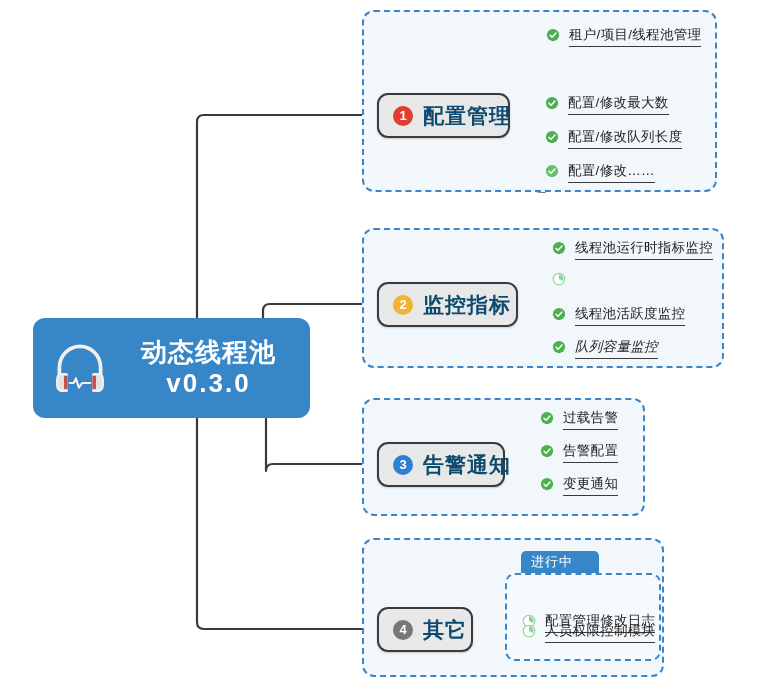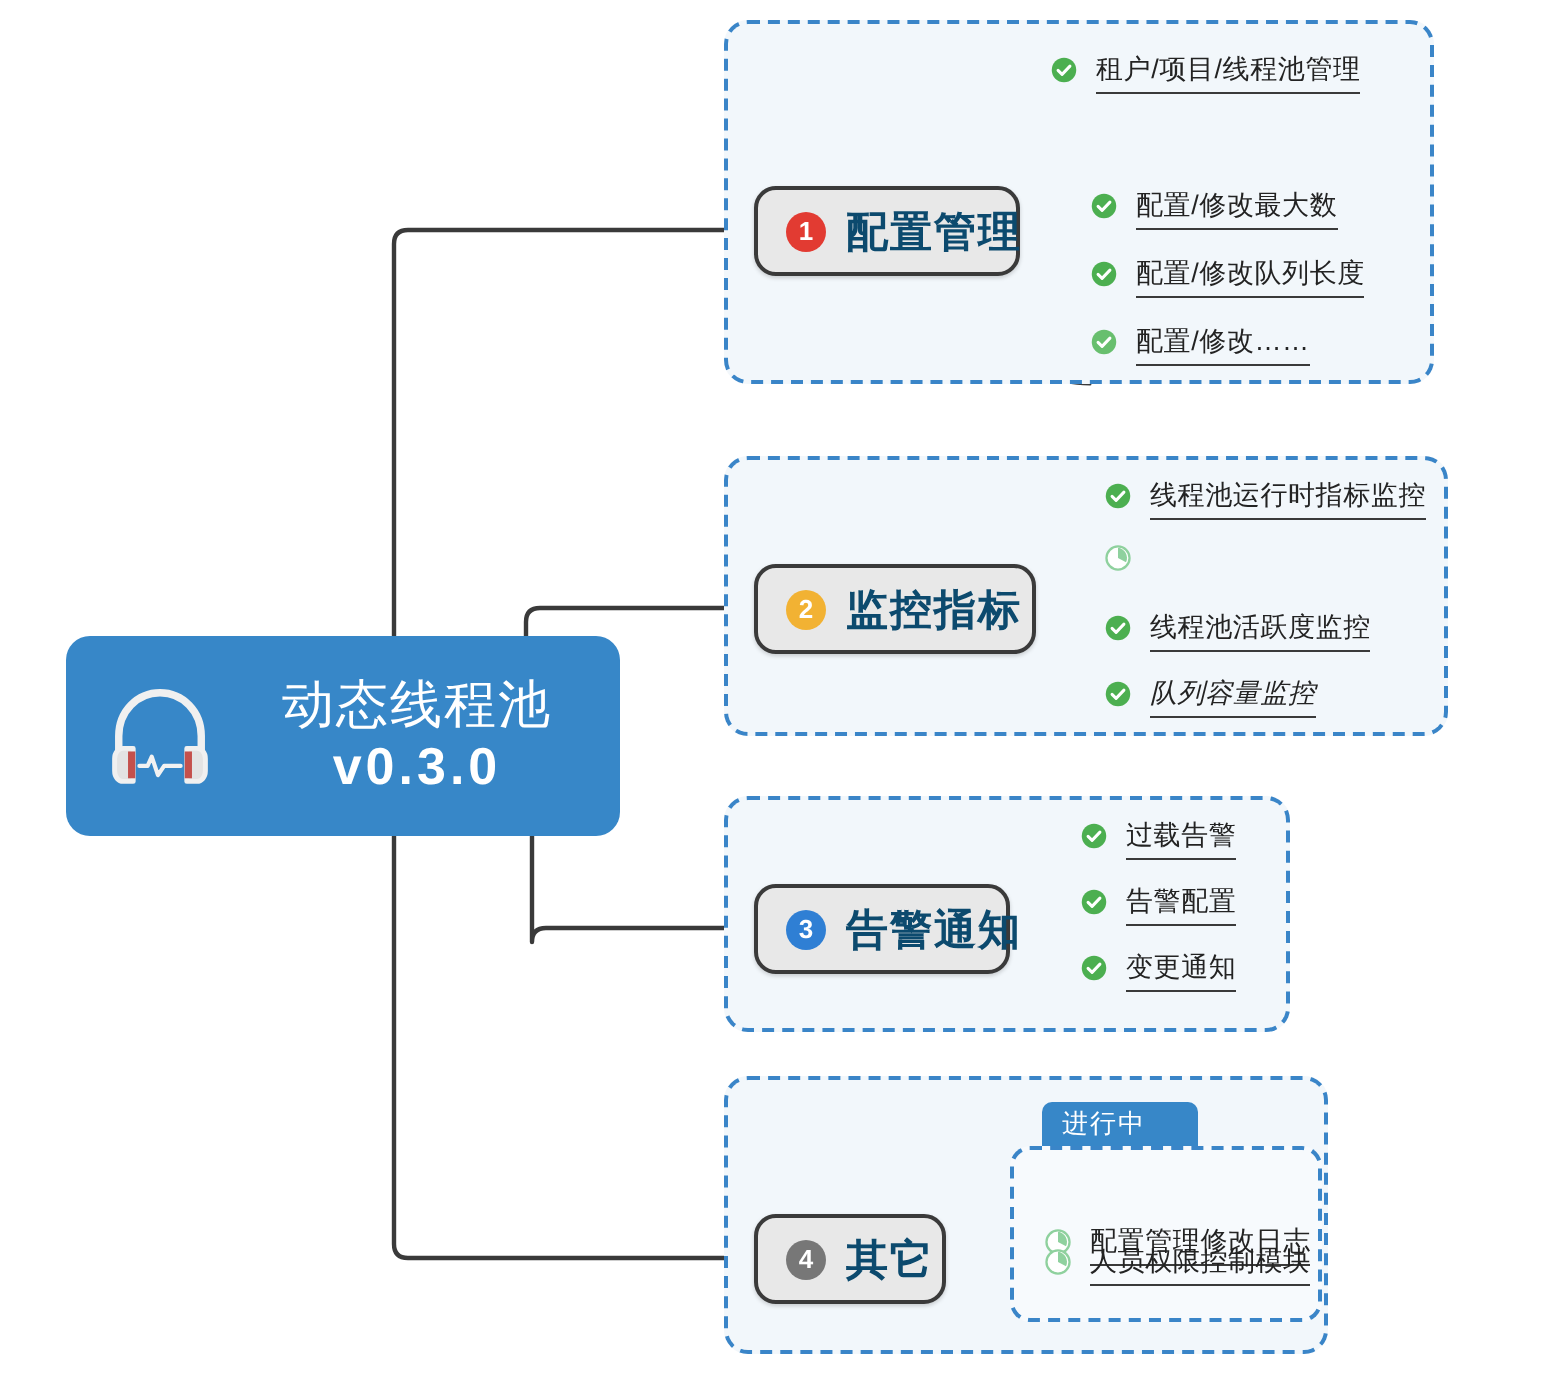--- a/index.html
+++ b/index.html
@@ -25,21 +25,21 @@
     padding:0 6px 0 14px;
   }
   .root-icon{width:66px;height:66px;flex:0 0 66px;display:block;}
   .root-text{
     flex:1;
     color:#ffffff;
     text-align:center;
     line-height:1.18;
     letter-spacing:1px;
   }
-  .root-title{font-size:26px;font-weight:400;}
+  .root-title{font-size:26px;font-weight:700;}
   .root-version{font-size:26px;font-weight:700;letter-spacing:2px;}
 
   
   .group{
     position:absolute;
     box-sizing:border-box;
     border:2px dashed #3a85c8;
     border-radius:12px;
     background:#f2f7fb;
   }
@@ -155,21 +155,21 @@
   <div class="group" style="left:362px;top:538px;width:302px;height:139px;"></div>
 
   <div class="inner-box" style="left:505px;top:573px;width:156px;height:88px;"></div>
   <div class="tab-badge" style="left:521px;top:551px;">进行中</div>
 
   <div class="branch-node" style="left:377px;top:93px;width:133px;height:45px;">
     <span class="branch-badge" style="background:#e23b32;">1</span>
     <span class="branch-label">配置管理</span>
   </div>
 
-  <div class="leaf" style="left:525px;top:26px;">
+  <div class="leaf" style="left:546px;top:26px;">
     <svg class="leaf-icon" viewBox="0 0 16 16">
       <circle cx="8" cy="8" r="7" fill="#4caf50"></circle>
       <path d="M4.6 8.2 L6.9 10.5 L11.4 5.8" fill="none" stroke="#fff" stroke-width="1.7" stroke-linecap="round" stroke-linejoin="round"></path>
     </svg>
     <span class="leaf-text">租户/项目/线程池管理</span>
     <span class="leaf-underline"></span>
   </div>
 
 
   <div class="leaf" style="left:545px;top:94px;">

